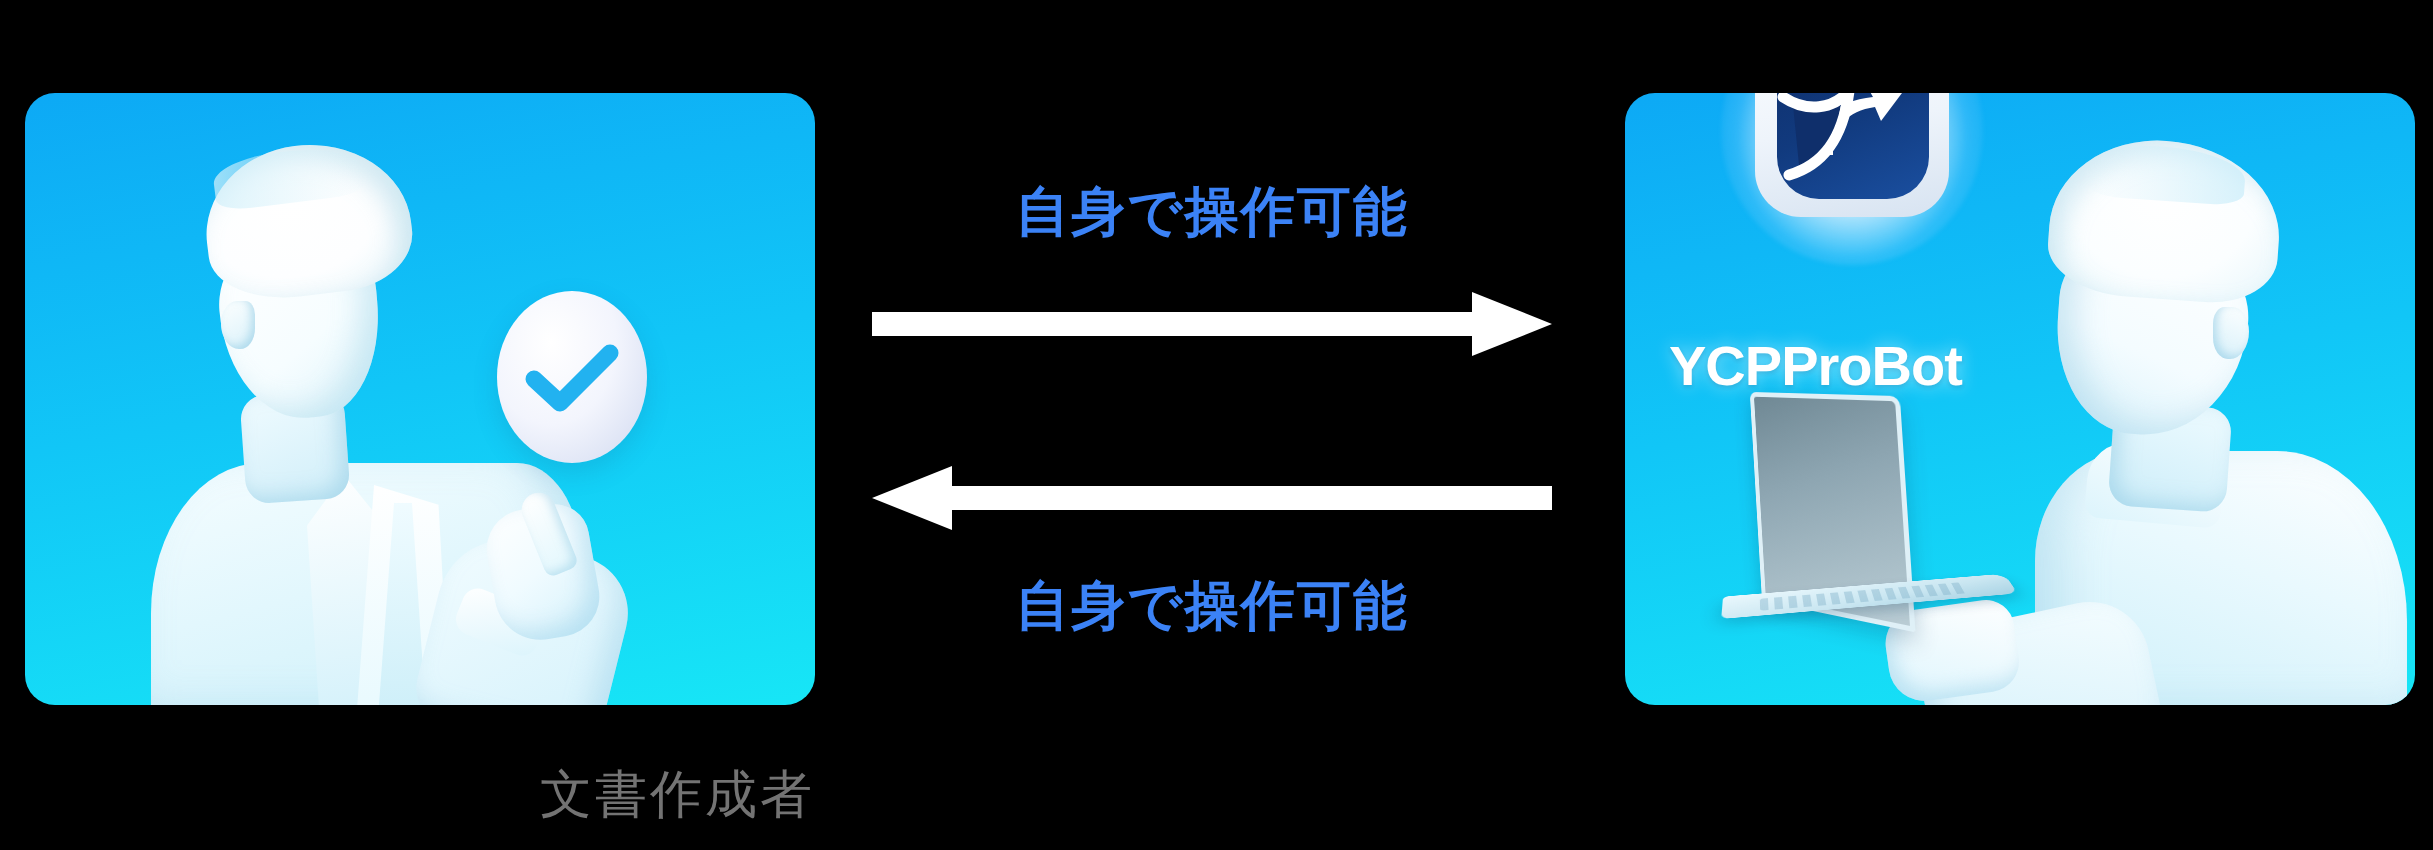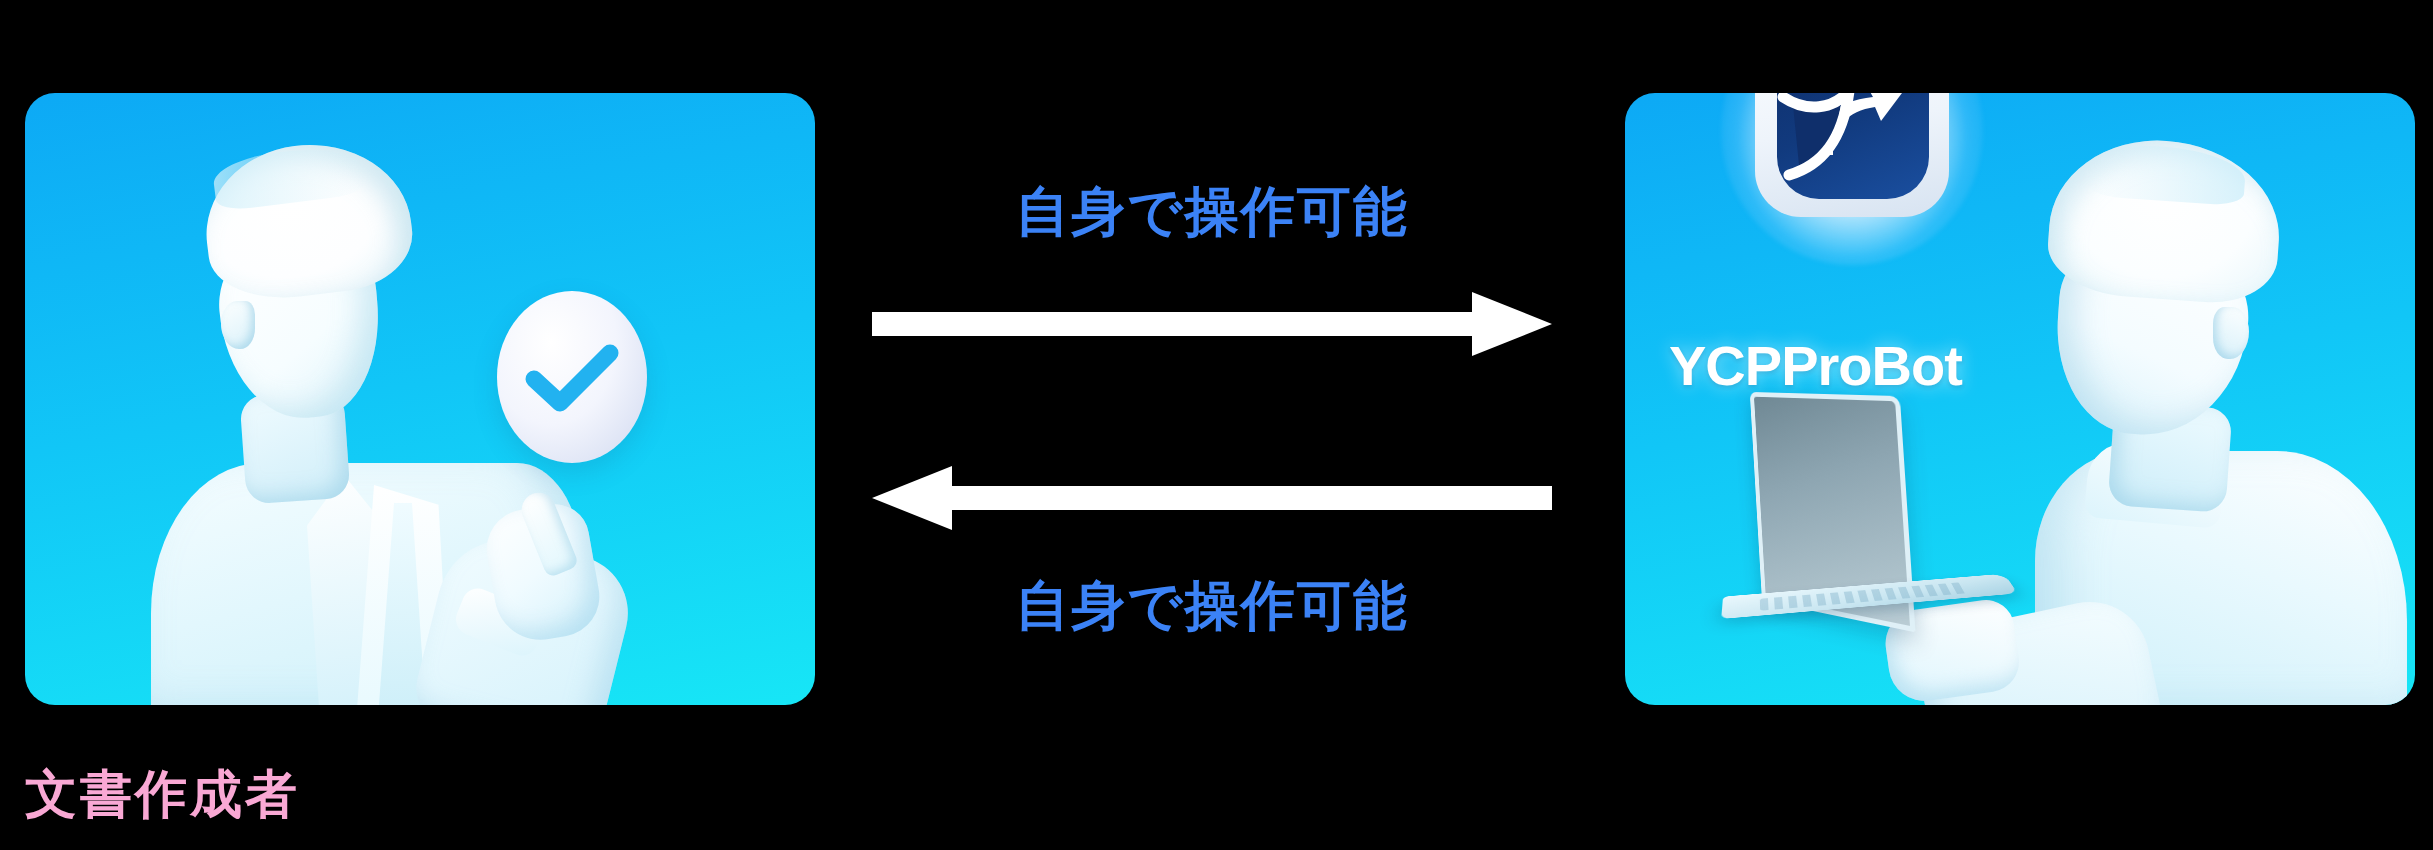--- a/index.html
+++ b/index.html
@@ -340,25 +340,25 @@
     font-weight: bold;
     letter-spacing: 2px;
     white-space: nowrap;
   }
   .label-top { left: 872px; top: 176px; }
   .label-bot { left: 872px; top: 570px; }
 
   
   .caption {
     position: absolute;
-    color: #f9a8d4;
+    color: #737373;
     font-size: 52px;
-    font-weight: bold;
+    font-weight: normal;
     letter-spacing: 3px;
-    text-align: left;
+    text-align: right;
     white-space: nowrap;
   }
   .caption-left  { left: 25px;  top: 760px; width: 790px; }
   .caption-right { left: 1625px; top: 760px; width: 790px; }
 </style>
 </head>
 <body>
 
 <div id="stage">
 

